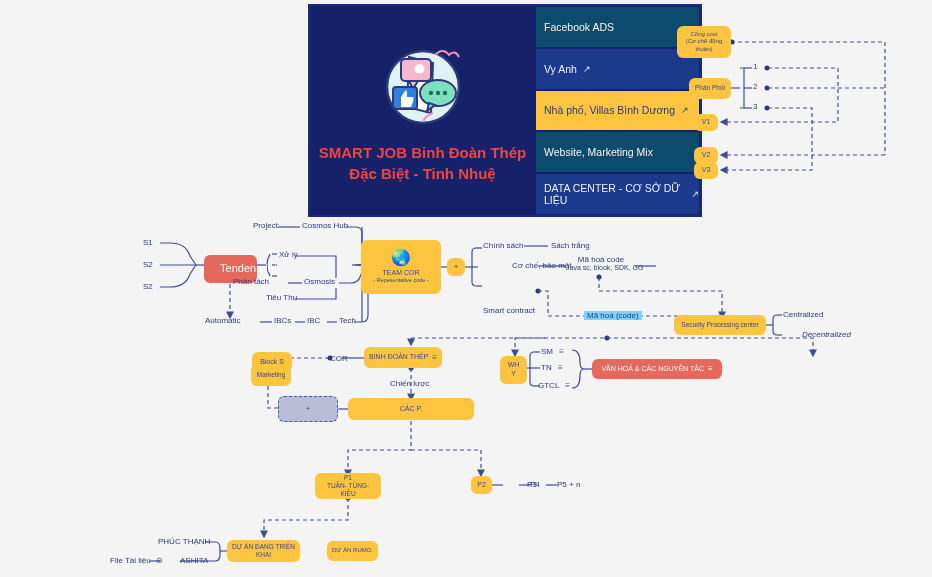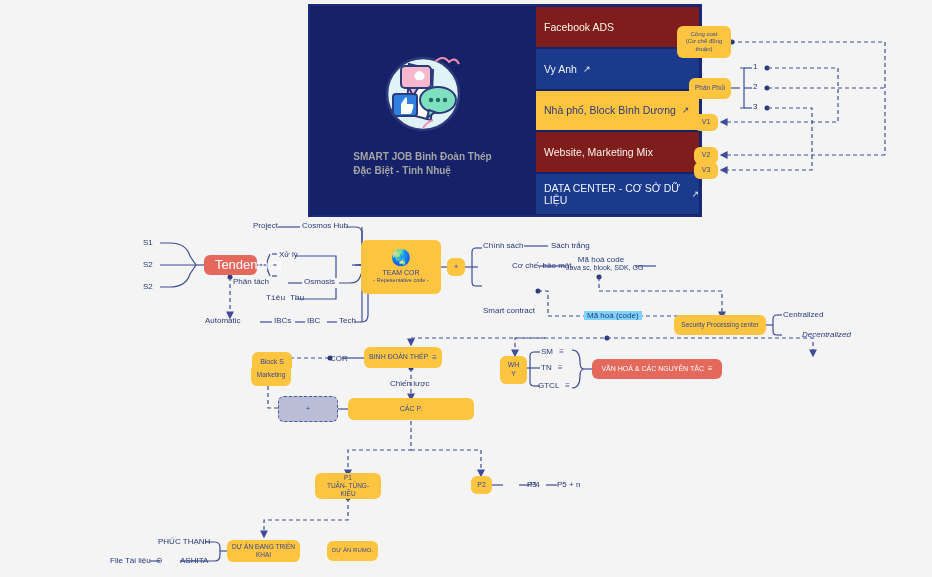--- a/index.html
+++ b/index.html
@@ -14,31 +14,31 @@
   #canvas{position:absolute;left:0;top:0;width:932px;height:577px;}
   svg.wires{position:absolute;left:0;top:0;width:932px;height:577px;pointer-events:none;}
 
   
   .hero{
     position:absolute;left:308px;top:4px;width:390px;height:209px;
     background:#152169;border:2px solid #1b2a7a;display:flex;
   }
   .hero-left{width:225px;display:flex;flex-direction:column;align-items:center;justify-content:center;}
   .hero-illus{width:100px;height:100px;margin-bottom:6px;}
-  .hero-title{color:#a3a3a3;font-weight:bold;font-size:10px;line-height:1.35;padding:0 6px;}
+  .hero-title{color:#ef4444;font-weight:bold;font-size:15px;line-height:1.35;text-align:center;padding:0 6px;}
   .hero-right{flex:1;display:flex;flex-direction:column;}
   .hrow{
     border:1.5px solid #152169;
     display:flex;align-items:center;
     font-size:10.5px;padding-left:8px;box-sizing:border-box;
   }
   .hrow.big{flex:0 0 66px;flex-direction:column;justify-content:center;align-items:center;padding-left:0;font-size:11px;}
   .hrow.sm{flex:1;}
   .c-yellow{background:#fcc43f;color:#2b3a7a;}
-  .c-red{background:#7f1d1d;color:#fdf3e8;}
+  .c-red{background:#0c4a6e;color:#fdf3e8;}
   .c-blue{background:#1b3a8c;color:#eef2ff;}
   .ext{margin-left:6px;font-size:9px;opacity:.95;}
   .money{font-size:17px;margin-top:10px;}
 
   
   .node{position:absolute;box-sizing:border-box;display:flex;align-items:center;justify-content:center;
         text-align:center;border-radius:6px;font-size:8px;line-height:1.25;padding:2px 4px;}
   .n-yellow{background:#fcc43f;color:#394a8f;}
   .n-red{background:#e4695c;color:#fff;}
   .n-gray{background:#b9bdd6;border:1.5px dashed #4a57a5;color:#394a8f;}
@@ -215,21 +215,21 @@
     </div>
     <div class="hero-right">
       <div class="hrow sm c-red">
         <span>Facebook ADS</span>
       </div>
       <div class="hrow sm c-blue">
         <span>Vy Anh</span>
         <span class="ext">↗</span>
       </div>
       <div class="hrow sm c-yellow">
-        <span>Nhà phố, Block Bình Dương</span>
+        <span>Nhà phố, Villas Bình Dương</span>
         <span class="ext">↗</span>
       </div>
       <div class="hrow sm c-red">
         <span>Website, Marketing Mix</span>
       </div>
       <div class="hrow sm c-blue">
         <span>DATA CENTER - CƠ SỞ DỮ LIỆU</span>
         <span class="ext">↗</span>
       </div>
     </div>
@@ -252,29 +252,29 @@
     <span>V2</span>
     </div>
   <div class="node n-yellow" style="left:694px;top:162px;width:24px;height:17px;font-size:7px;">
     <span>V3</span>
     </div>
 
   <div class="lbl" style="left:143px;top:238px;">S1</div>
   <div class="lbl" style="left:143px;top:260px;">S2</div>
   <div class="lbl" style="left:143px;top:282px;">S2</div>
 
-  <div class="node n-red" style="left:204px;top:255px;width:53px;height:20px;font-size:13px;padding-left:40px;">
+  <div class="node n-red" style="left:204px;top:255px;width:53px;height:28px;font-size:11px;padding-left:40px;">
     <span>Tendenmint</span>
   </div>
 
   <div class="lbl" style="left:253px;top:221px;">Project</div>
   <div class="lbl" style="left:302px;top:221px;">Cosmos Hub</div>
   <div class="lbl" style="left:279px;top:250px;">Xử lý</div>
   <div class="lbl" style="left:233px;top:277px;">Phân tách</div>
-  <div class="lbl" style="left:266px;top:293px;font-family:Liberation Mono, monospace;">Tiêu Thụ</div>
+  <div class="lbl" style="left:266px;top:293px;">Tiêu Thụ</div>
   <div class="lbl" style="left:304px;top:277px;">Osmosis</div>
 
   <div class="lbl" style="left:205px;top:316px;">Automatic</div>
   <div class="lbl" style="left:274px;top:316px;">IBCs</div>
   <div class="lbl" style="left:307px;top:316px;">IBC</div>
   <div class="lbl" style="left:339px;top:316px;">Tech</div>
 
   <div class="node n-yellow" style="left:361px;top:240px;width:80px;height:54px;flex-direction:column;">
     <span style="font-size:16px;line-height:1;margin-bottom:3px;">🌏</span>
     <span style="font-size:7px;">TEAM COR</span>

